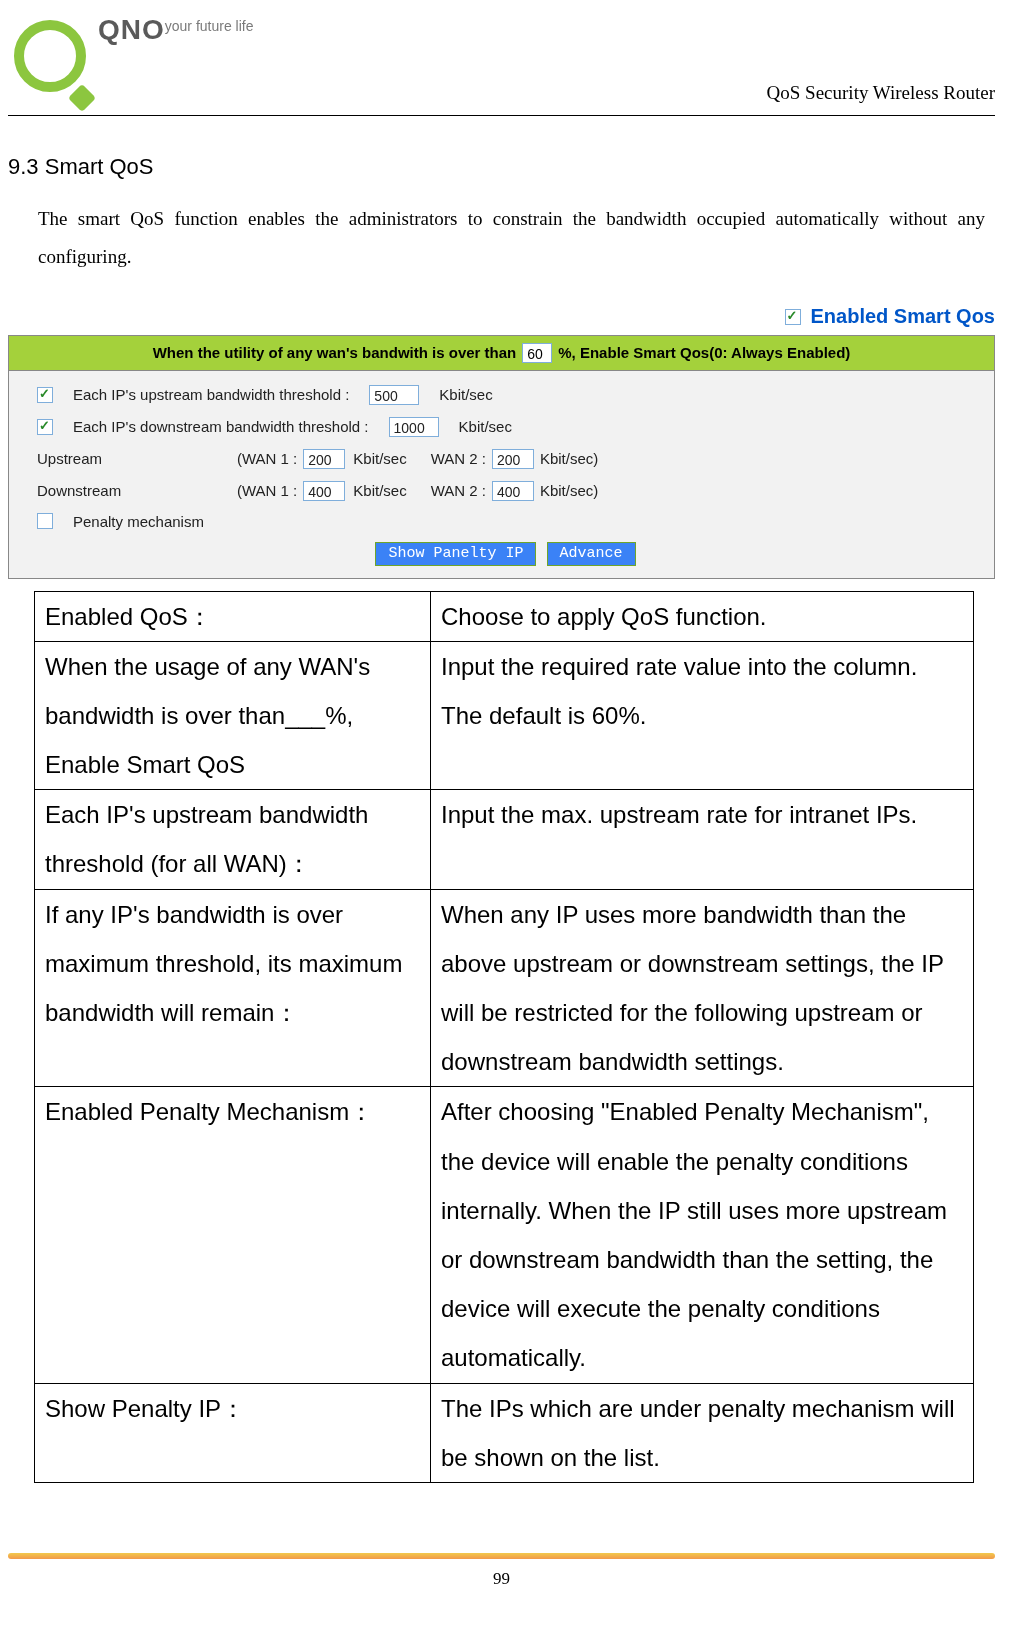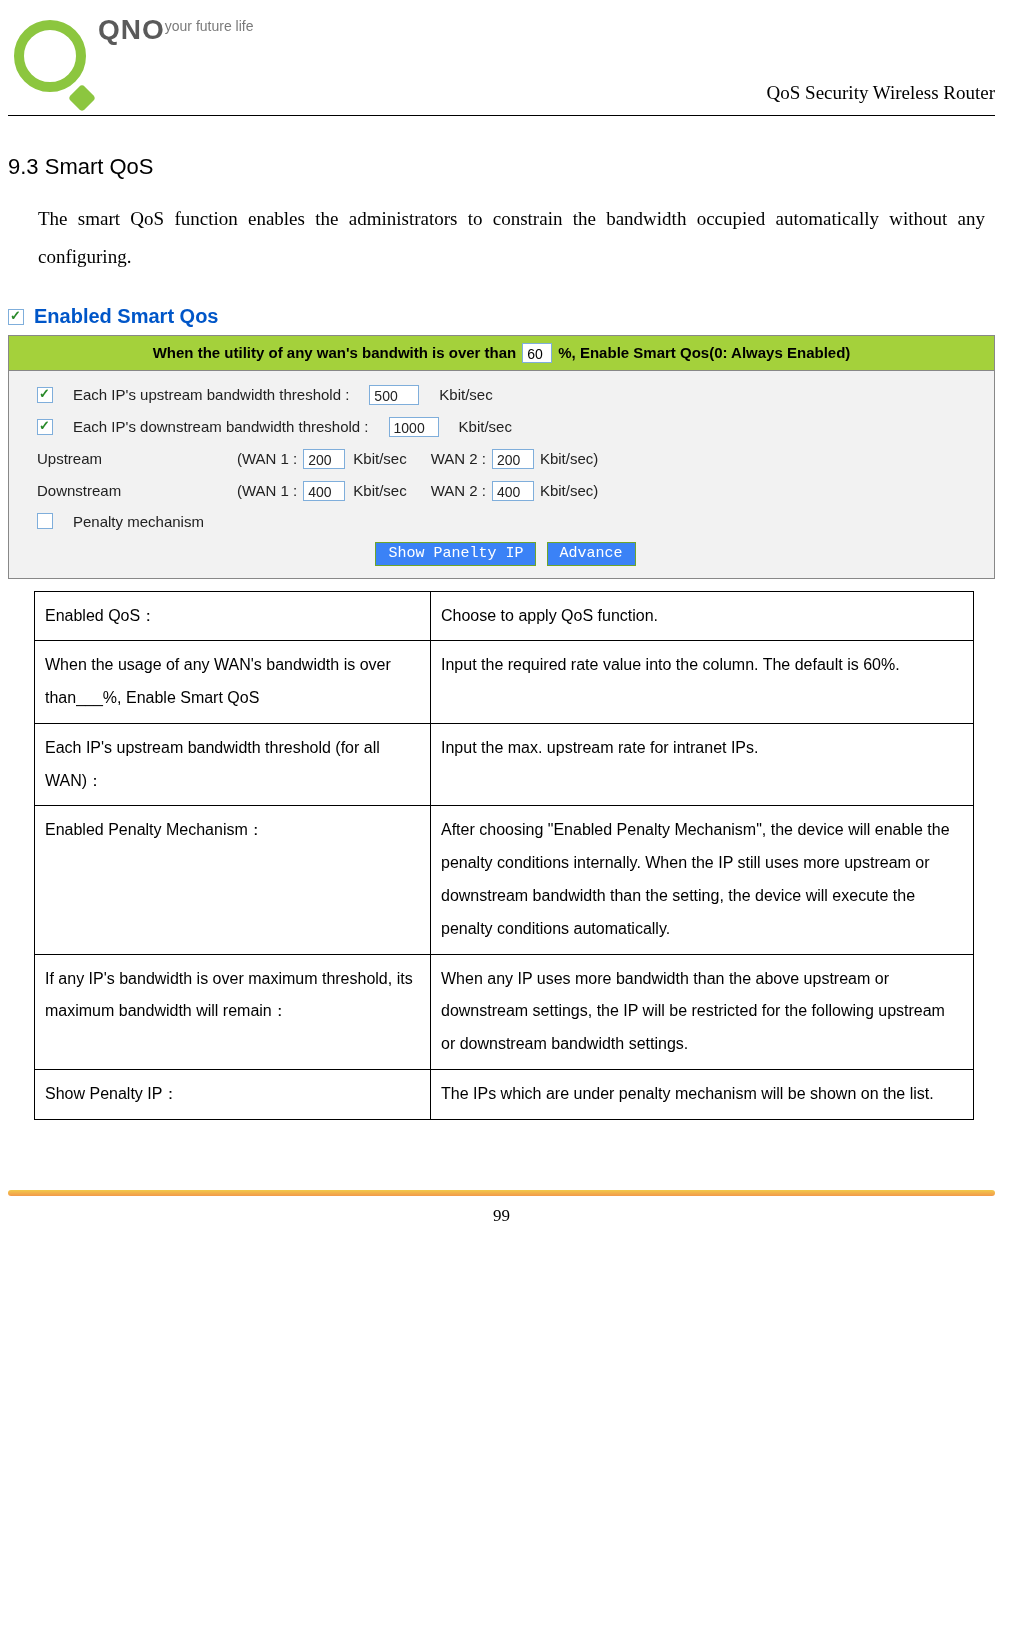--- a/index.html
+++ b/index.html
@@ -78,21 +78,21 @@
       text-align: justify;
       text-justify: inter-word;
       margin: 8px 10px 22px 30px;
     }
     
     .ss-wrap {
       border-top: 1px solid transparent;
       margin-bottom: 10px;
     }
     .ss-title-row {
-      text-align: left;
+      text-align: right;
       padding: 6px 0;
     }
     .ss-enabled-label {
       font-family: Verdana, Tahoma, sans-serif;
       font-size: 20px;
       color: #0056c8;
       font-weight: bold;
       display: inline-flex;
       align-items: center;
       gap: 10px;
@@ -183,23 +183,23 @@
       border: 1px solid #6fa52a;
     }
     
     .desc-table {
       border-collapse: collapse;
       margin: 12px 18px 0 26px;
       width: 940px;
     }
     .desc-table td {
       border: 1px solid #000;
-      padding: 8px 10px;
+      padding: 0 10px;
       vertical-align: top;
-      font-size: 16px;
+      font-size: 24px;
       font-family: Arial, sans-serif;
       line-height: 2.05;
     }
     .desc-table td.k { width: 396px; }
     .footer-sep {
       height: 6px;
       background: linear-gradient(to bottom, #f2c94c, #f2994a);
       margin-top: 70px;
       border-radius: 3px;
     }
@@ -301,26 +301,26 @@
         </tr>
         <tr>
           <td class="k">When the usage of any WAN's bandwidth is over than___%, Enable Smart QoS</td>
           <td>Input the required rate value into the column.    The default is 60%.</td>
         </tr>
         <tr>
           <td class="k">Each IP's upstream bandwidth threshold (for all WAN)：</td>
           <td>Input the max. upstream rate for intranet IPs.</td>
         </tr>
         <tr>
+          <td class="k">If any IP's bandwidth is over maximum threshold, its maximum bandwidth will remain：</td>
+          <td>When any IP uses more bandwidth than the above upstream or downstream settings, the IP will be restricted for the following upstream or downstream bandwidth settings.</td>
+        </tr>
+        <tr>
           <td class="k">Enabled Penalty Mechanism：</td>
           <td>After choosing "Enabled Penalty Mechanism", the device will enable the penalty conditions internally. When the IP still uses more upstream or downstream bandwidth than the setting, the device will execute the penalty conditions automatically.</td>
-        </tr>
-        <tr>
-          <td class="k">If any IP's bandwidth is over maximum threshold, its maximum bandwidth will remain：</td>
-          <td>When any IP uses more bandwidth than the above upstream or downstream settings, the IP will be restricted for the following upstream or downstream bandwidth settings.</td>
         </tr>
         <tr>
           <td class="k">Show Penalty IP：</td>
           <td>The IPs which are under penalty mechanism will be shown on the list.</td>
         </tr>
       </tbody>
   </table>
 
   <div class="footer-sep"></div>
   <div class="page-num">99</div>

